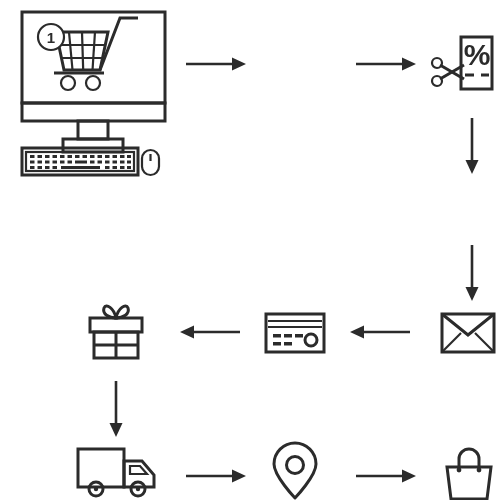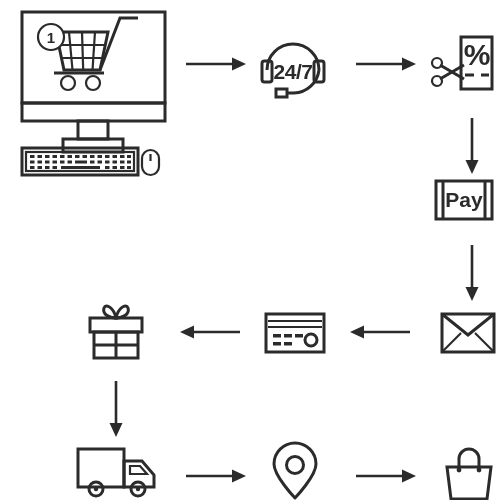--- a/index.html
+++ b/index.html
@@ -181,36 +181,20 @@
     </svg>
   </div>
 
   <div class="connector" style="left:186px; top:54px;">
     <svg width="62" height="20" viewBox="0 0 62 20">
       <line class="arrow-line" x1="0" y1="10" x2="48" y2="10"></line>
       <polygon class="arrow-head" points="46,3.5 60,10 46,16.5"></polygon>
     </svg>
   </div>
 
-  <div class="node" style="left:258px; top:28px;">
-    <svg width="70" height="72" viewBox="0 0 70 72">
-
-      <path class="ico-stroke" d="M 9,42 A 26,26 0 1 1 61,42"></path>
-
-      <path class="ico-stroke" d="M 61,42 A 26,26 0 0 1 36,65 L 30,65"></path>
-
-      <rect class="ico-stroke" x="4" y="33" width="10" height="21" rx="2.5"></rect>
-
-      <rect class="ico-stroke" x="56" y="33" width="10" height="21" rx="2.5"></rect>
-
-      <rect class="ico-stroke" x="18" y="61" width="11" height="8"></rect>
-
-      <text class="glyph-text t-247" x="35" y="51" text-anchor="middle">24/7</text>
-    </svg>
-  </div>
 
   <div class="connector" style="left:356px; top:54px;">
     <svg width="62" height="20" viewBox="0 0 62 20">
       <line class="arrow-line" x1="0" y1="10" x2="48" y2="10"></line>
       <polygon class="arrow-head" points="46,3.5 60,10 46,16.5"></polygon>
     </svg>
   </div>
 
   <div class="node" style="left:432px; top:33px;">
     <svg width="62" height="62" viewBox="0 0 62 62">
@@ -229,30 +213,20 @@
     </svg>
   </div>
 
   <div class="connector" style="left:462px; top:118px;">
     <svg width="20" height="58" viewBox="0 0 20 58">
       <line class="arrow-line" x1="10" y1="0" x2="10" y2="44"></line>
       <polygon class="arrow-head" points="3.5,42 10,56 16.5,42"></polygon>
     </svg>
   </div>
 
-  <div class="node" style="left:434px; top:179px;">
-    <svg width="60" height="42" viewBox="0 0 60 42">
-      <rect class="ico-stroke" x="2" y="2" width="56" height="38"></rect>
-
-      <line class="ico-stroke" x1="9" y1="2" x2="9" y2="40"></line>
-
-      <line class="ico-stroke" x1="51" y1="2" x2="51" y2="40"></line>
-      <text class="glyph-text t-pay" x="30" y="28" text-anchor="middle">Pay</text>
-    </svg>
-  </div>
 
   <div class="connector" style="left:462px; top:245px;">
     <svg width="20" height="58" viewBox="0 0 20 58">
       <line class="arrow-line" x1="10" y1="0" x2="10" y2="44"></line>
       <polygon class="arrow-head" points="3.5,42 10,56 16.5,42"></polygon>
     </svg>
   </div>
 
   <div class="node" style="left:440px; top:312px;">
     <svg width="56" height="42" viewBox="0 0 56 42">

